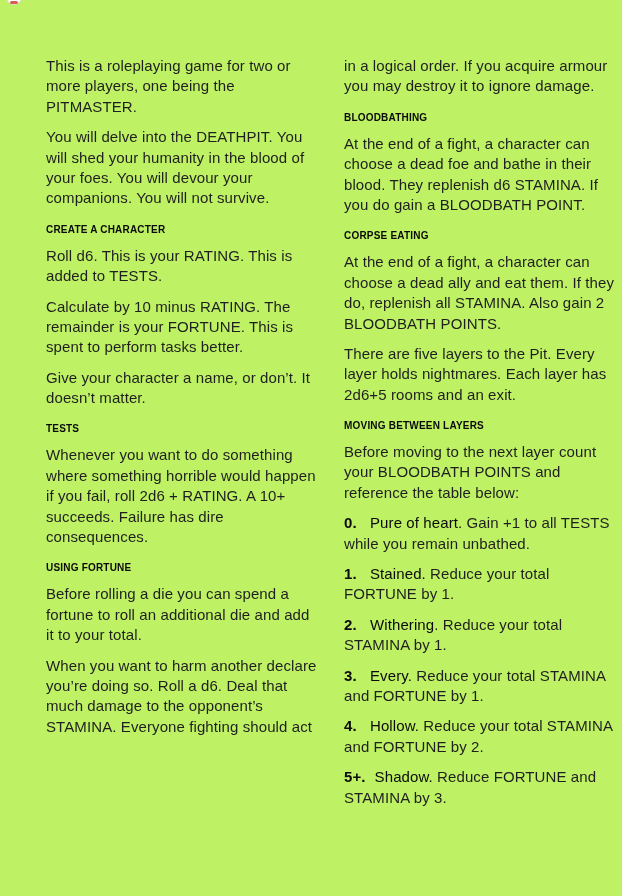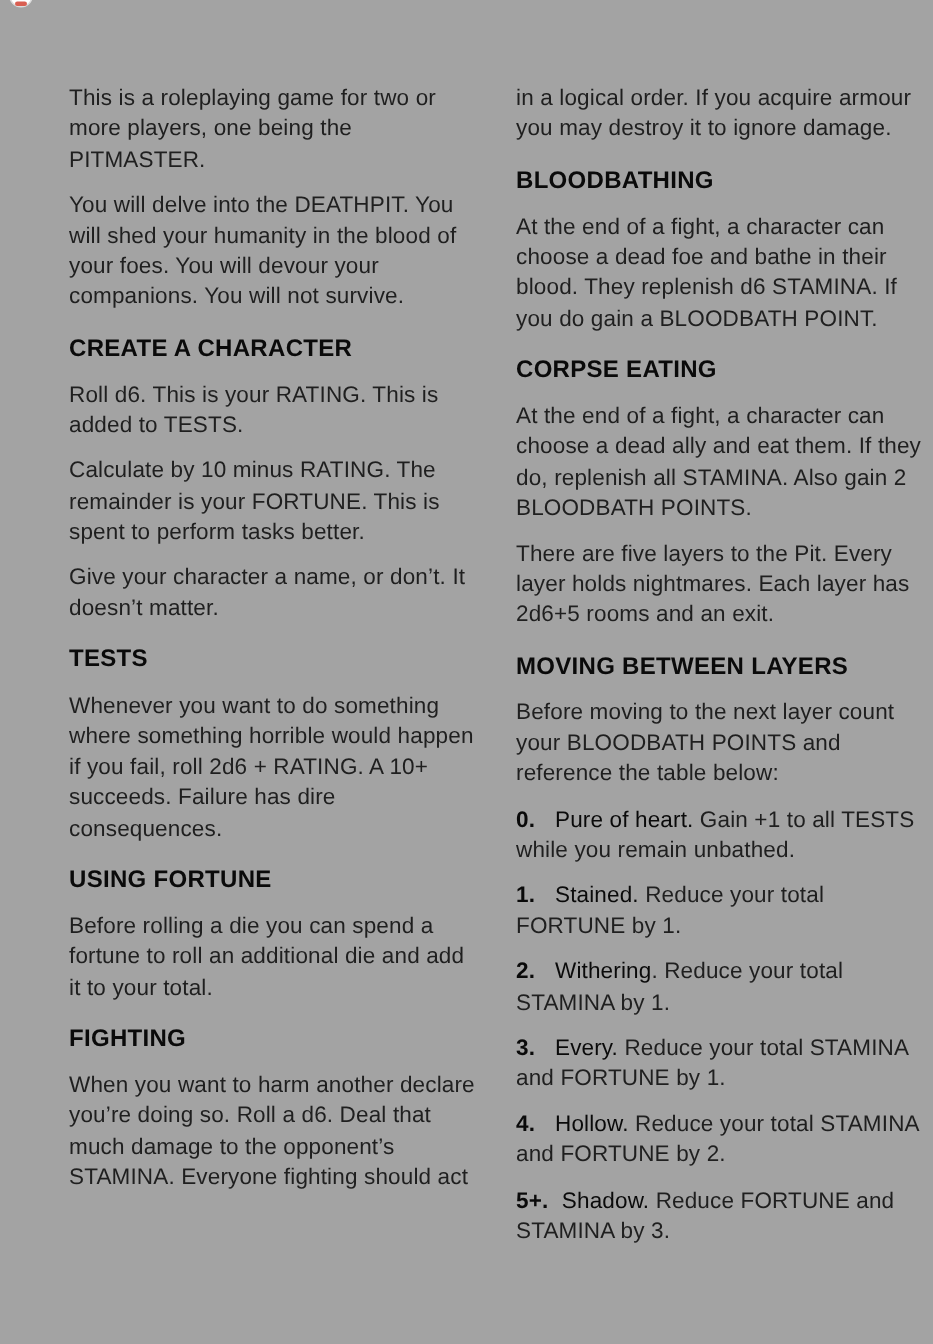--- a/index.html
+++ b/index.html
@@ -11,21 +11,21 @@
     width: 622px;
     height: 896px;
     position: relative;
     overflow: hidden;
     font-family: "Liberation Sans", sans-serif;
     color: #1f1f1f;
   }
   .page {
     position: absolute;
     inset: 0;
-    background: #a3a3a3;
+    background: #bef264;
   }
   
   .corner-icon {
     position: absolute;
     top: -11px;
     left: 6px;
     width: 14px;
     height: 14px;
     border-radius: 50%;
     border: 1px solid #dcdcdc;
@@ -51,21 +51,21 @@
     width: 272px;
     flex: 0 0 272px;
   }
   .col p {
     font-size: 15px;
     line-height: 1.36;
     margin: 0 0 10px 0;
     letter-spacing: 0.1px;
   }
   .col h3 {
-    font-size: 16px;
+    font-size: 10px;
     font-weight: 700;
     color: #0a0a0a;
     line-height: 1.3;
     margin: 14px 0 10px 0;
     letter-spacing: 0.2px;
   }
   .li-num {
     font-weight: 700;
     color: #0a0a0a;
     display: inline-block;
@@ -92,21 +92,20 @@
       <p>This is a roleplaying game for two or more players, one being the PITMASTER.</p>
       <p>You will delve into the DEATHPIT. You will shed your humanity in the blood of your foes. You will devour your companions. You will not survive.</p>
       <h3>CREATE A CHARACTER</h3>
       <p>Roll d6. This is your RATING. This is added to TESTS.</p>
       <p>Calculate by 10 minus RATING. The remainder is your FORTUNE. This is spent to perform tasks better.</p>
       <p>Give your character a name, or don’t. It doesn’t matter.</p>
       <h3>TESTS</h3>
       <p>Whenever you want to do something where something horrible would happen if you fail, roll 2d6 + RATING. A 10+ succeeds.  Failure has dire consequences.</p>
       <h3>USING FORTUNE</h3>
       <p>Before rolling a die you can spend a fortune to roll an additional die and add it to your total.</p>
-      <h3>FIGHTING</h3>
       <p>When you want to harm another declare you’re doing so. Roll a d6. Deal that much damage to the opponent’s STAMINA. Everyone fighting should act</p>
     </div>
 
     <div class="col">
       <p>in a logical order. If you acquire armour you may destroy it to ignore damage.</p>
       <h3>BLOODBATHING</h3>
       <p>At the end of a fight, a character can choose a dead foe and bathe in their blood. They replenish d6 STAMINA. If you do gain a BLOODBATH POINT.</p>
       <h3>CORPSE EATING</h3>
       <p>At the end of a fight, a character can choose a dead ally and eat them. If they do, replenish all STAMINA. Also gain 2 BLOODBATH POINTS.</p>
       <p>There are five layers to the Pit. Every layer holds nightmares. Each layer has 2d6+5 rooms and an exit.</p>

